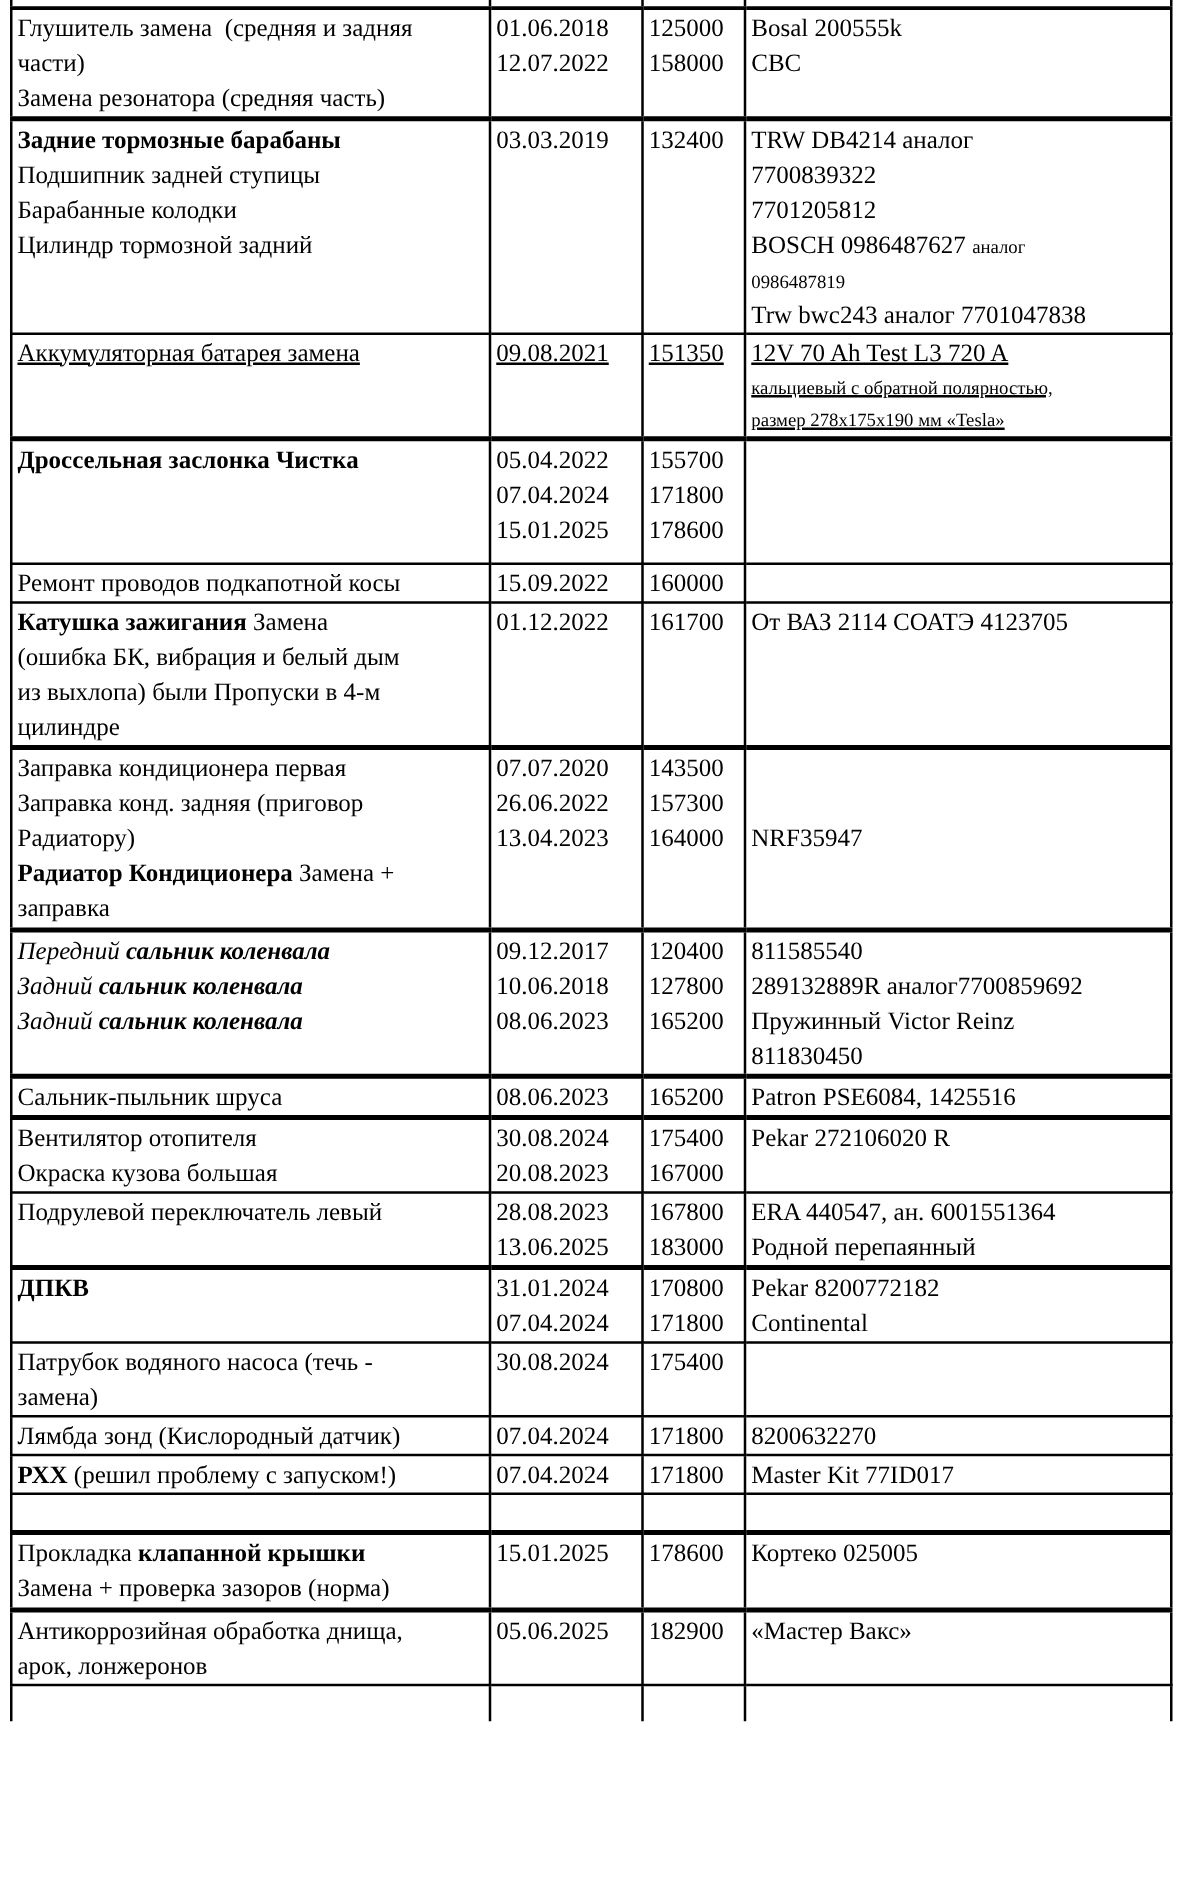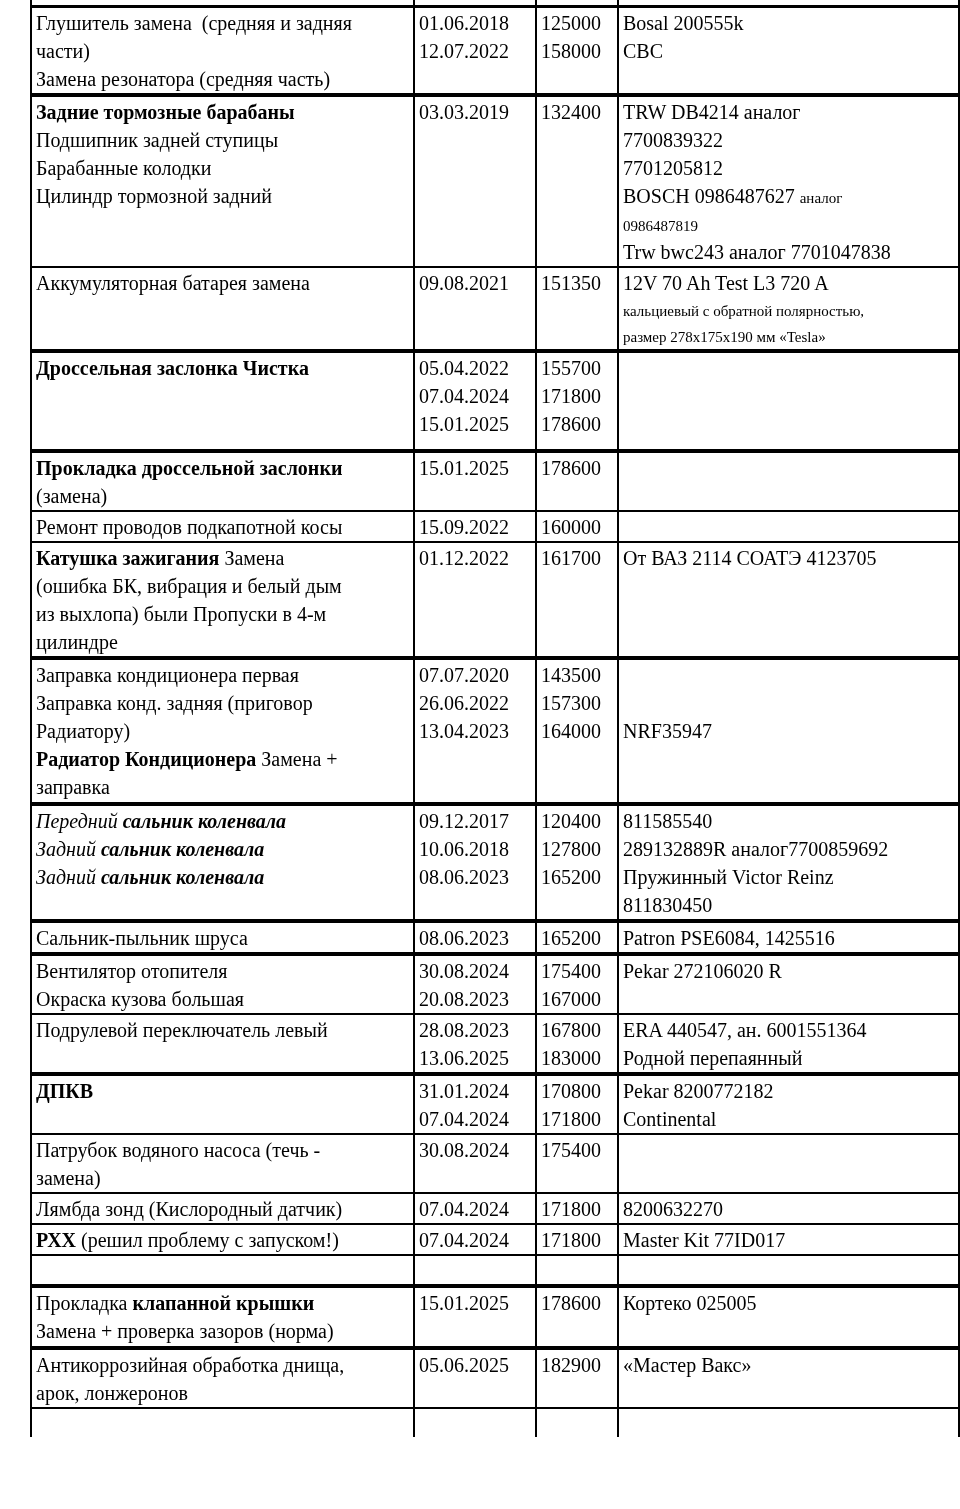--- a/index.html
+++ b/index.html
@@ -9,21 +9,21 @@
   }
   body {
     width: 960px;
     height: 1509px;
     overflow: hidden;
     font-family: "Liberation Serif", "DejaVu Serif", serif;
     color: #000000;
   }
   .table-wrap {
     position: absolute;
-    left: 30px;
+    left: 8px;
     top: 0;
   }
   table.service {
     border-collapse: collapse;
     table-layout: fixed;
     width: 928px;
   }
   table.service td {
     border: 2px solid #000000;
     vertical-align: top;
@@ -106,21 +106,21 @@
           </td>
           <td>
             <div class="line"><span>TRW DB4214 аналог</span></div>
             <div class="line"><span>7700839322</span></div>
             <div class="line"><span>7701205812</span></div>
             <div class="line"><span>BOSCH 0986487627 </span><span class="sm">аналог</span></div>
             <div class="line small-line"><span class="sm">0986487819</span></div>
             <div class="line"><span>Trw bwc243 аналог 7701047838</span></div>
           </td>
         </tr>
-        <tr style="height: 79px;">
+        <tr style="height: 79px; text-decoration: underline;">
           <td>
             <div class="line"><span>Аккумуляторная батарея замена</span></div>
           </td>
           <td>
             <div class="line"><span>09.08.2021</span></div>
           </td>
           <td>
             <div class="line"><span>151350</span></div>
           </td>
           <td>
@@ -134,33 +134,20 @@
             <div class="line"><span class="b">Дроссельная заслонка Чистка</span></div>
           </td>
           <td>
             <div class="line"><span>05.04.2022</span></div>
             <div class="line"><span>07.04.2024</span></div>
             <div class="line"><span>15.01.2025</span></div>
           </td>
           <td>
             <div class="line"><span>155700</span></div>
             <div class="line"><span>171800</span></div>
-            <div class="line"><span>178600</span></div>
-          </td>
-          <td></td>
-        </tr>
-        <tr class="thick-top" style="height: 59px;">
-          <td>
-            <div class="line"><span class="b">Прокладка дроссельной заслонки</span></div>
-            <div class="line"><span>(замена)</span></div>
-          </td>
-          <td>
-            <div class="line"><span>15.01.2025</span></div>
-          </td>
-          <td>
             <div class="line"><span>178600</span></div>
           </td>
           <td></td>
         </tr>
         <tr style="height: 26px;">
           <td>
             <div class="line"><span>Ремонт проводов подкапотной косы</span></div>
           </td>
           <td>
             <div class="line"><span>15.09.2022</span></div>

